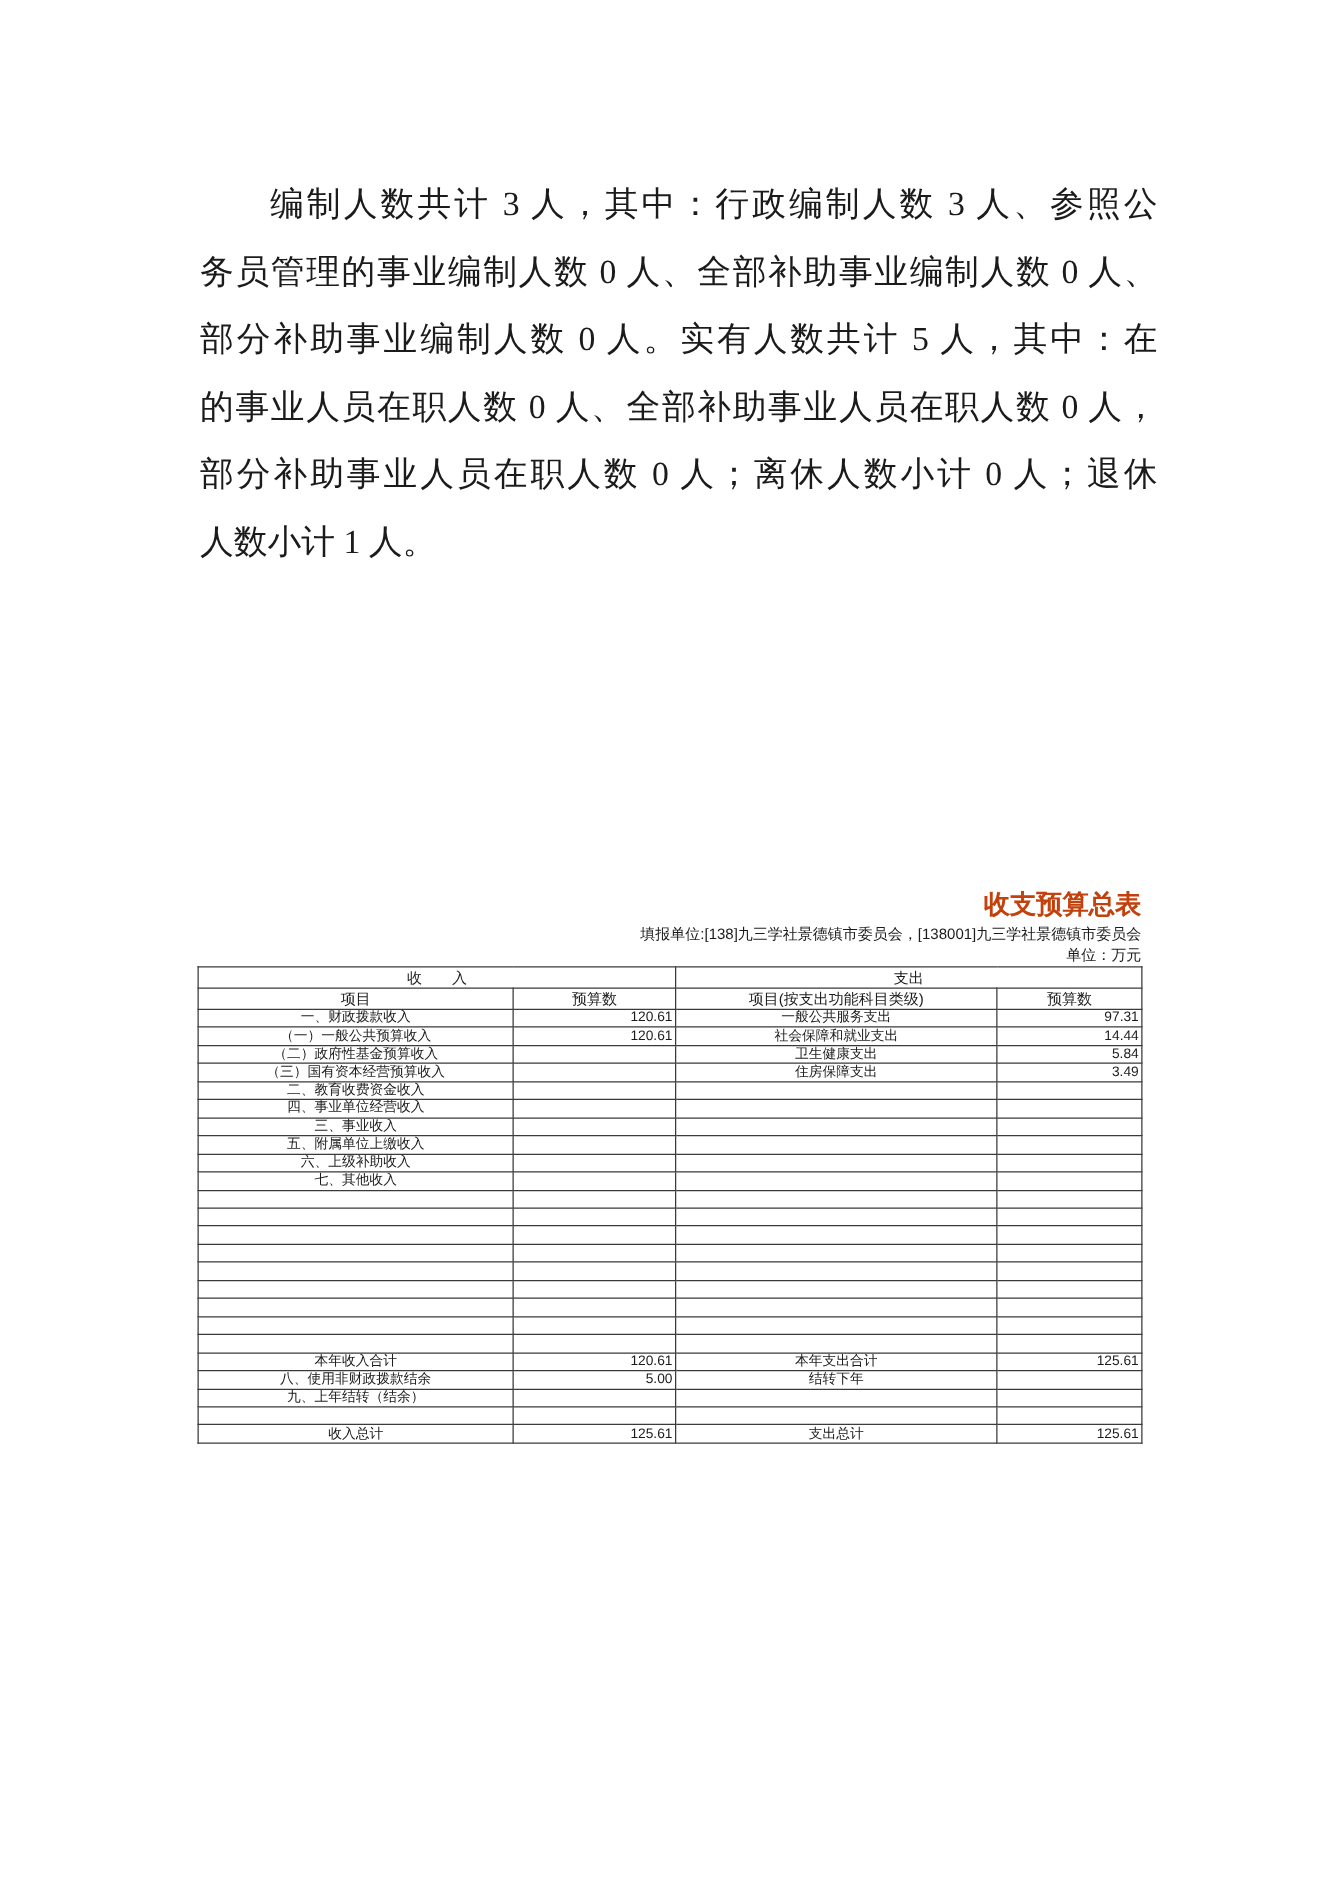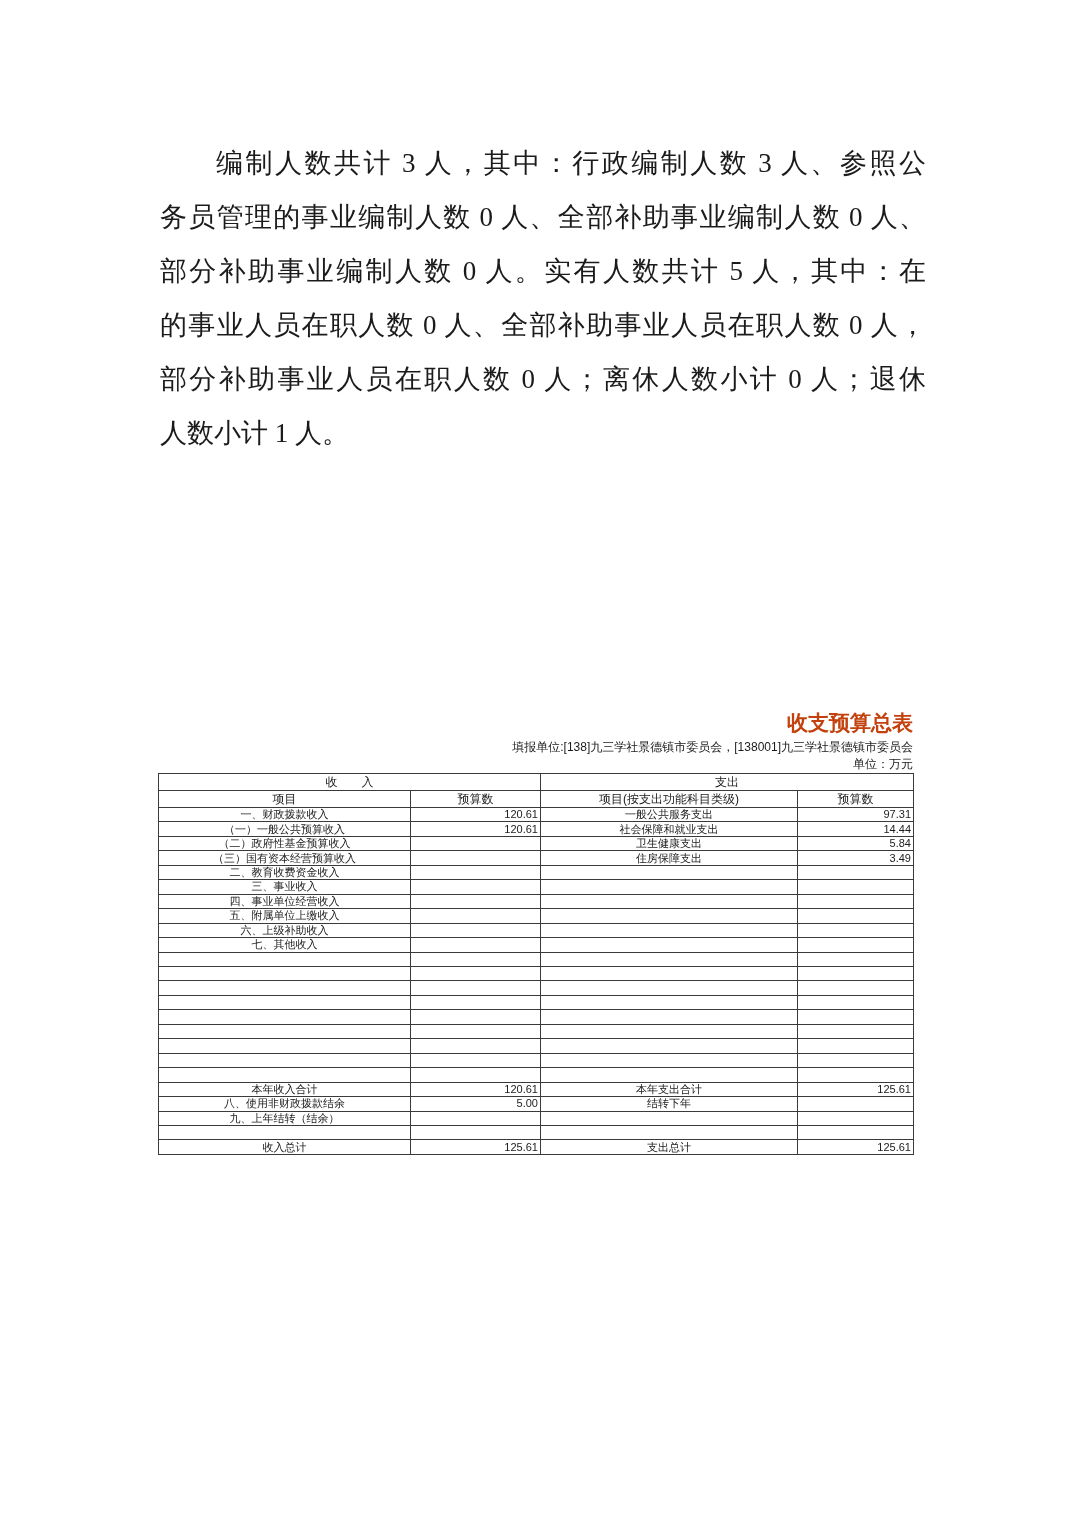--- a/index.html
+++ b/index.html
@@ -170,27 +170,27 @@
       <td class="label expense-label">住房保障支出</td>
       <td class="value expense-value">3.49</td>
     </tr>
         <tr>
       <td class="label income-label">二、教育收费资金收入</td>
       <td class="value income-value"></td>
       <td class="label expense-label"></td>
       <td class="value expense-value"></td>
     </tr>
         <tr>
+      <td class="label income-label">四、事业单位经营收入</td>
+      <td class="value income-value"></td>
+      <td class="label expense-label"></td>
+      <td class="value expense-value"></td>
+    </tr>
+        <tr>
       <td class="label income-label">三、事业收入</td>
-      <td class="value income-value"></td>
-      <td class="label expense-label"></td>
-      <td class="value expense-value"></td>
-    </tr>
-        <tr>
-      <td class="label income-label">四、事业单位经营收入</td>
       <td class="value income-value"></td>
       <td class="label expense-label"></td>
       <td class="value expense-value"></td>
     </tr>
         <tr>
       <td class="label income-label">五、附属单位上缴收入</td>
       <td class="value income-value"></td>
       <td class="label expense-label"></td>
       <td class="value expense-value"></td>
     </tr>

